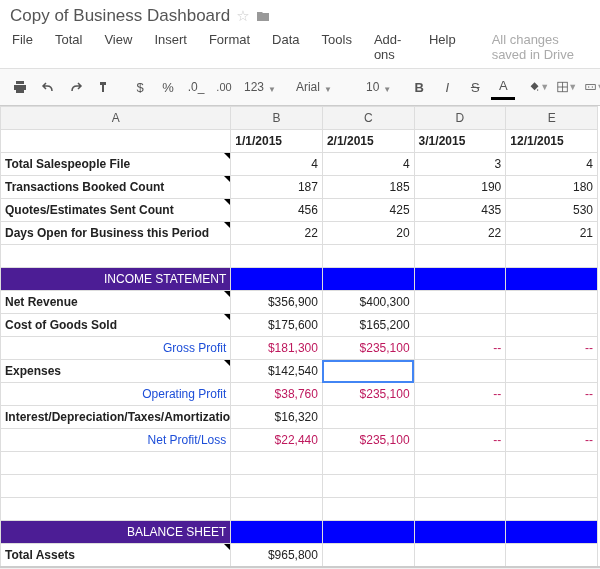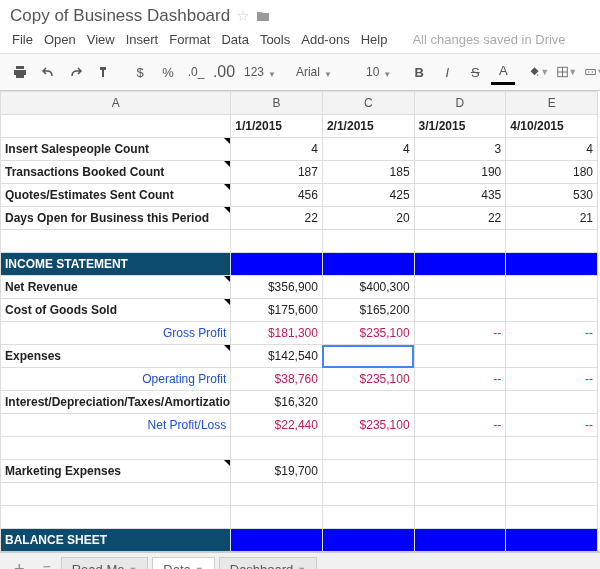--- a/index.html
+++ b/index.html
@@ -1,40 +1,40 @@
 <!DOCTYPE html>
 <html><head>
 <meta charset="utf-8">
 <style>
 html,body{margin:0;padding:0;font-family:Arial,sans-serif;font-size:13px;color:#222;background:#fff;width:600px;height:569px;overflow:hidden}
 .topbar{padding:6px 2px 0 10px}
 .title-row{display:flex;align-items:center;gap:6px}
 .doc-title{font-size:17px;color:#555}
 .star-icon{color:#ccc;font-size:15px}
 .folder-icon{color:#888;font-size:14px}
-.menus{display:flex;gap:11px;padding:6px 2px;font-size:13px;color:#444}
+.menus{display:flex;gap:22px;padding:6px 2px;font-size:13px;color:#444}
 .menus span{cursor:pointer}
 .save-status{color:#aaa;margin-left:14px}
 .toolbar{display:flex;align-items:center;gap:4px;padding:4px 8px;border-top:1px solid #e0e0e0;border-bottom:1px solid #ccc;background:#f9f9f9;height:28px}
 .tbtn{display:inline-flex;align-items:center;justify-content:center;min-width:20px;height:22px;color:#555;font-size:13px;cursor:pointer;padding:0 2px}
 .tsep{width:1px;height:20px;background:#ddd;margin:0 2px}
 .tsel{display:flex;align-items:flex-end;gap:4px;padding:0 4px;color:#555;font-size:12px}
 .tsel .caret{font-size:8px;color:#888}
 .grid-wrap{position:relative;height:460px;overflow:hidden;border-bottom:1px solid #ccc}
 table{border-collapse:collapse;table-layout:fixed;width:598px}
 th,td{border:1px solid #ddd;padding:2px 4px;height:18px;font-size:12px;overflow:hidden;white-space:nowrap}
 th{background:#f3f3f3;color:#555;font-weight:normal;text-align:center}
 .colA{width:216px}
 .colB,.colC,.colD,.colE{width:86px}
 .row-label{font-weight:bold;text-align:left}
 .row-label-gray{color:#1d4ed8;text-align:right}
 .header-date{text-align:left;font-weight:bold}
 .num{text-align:right}
 .num-gray{text-align:right;color:#be185d}
-.section-hdr{background:#0c4a6e;color:#fff;font-weight:bold;text-align:left}
+.section-hdr{background:#4c1d95;color:#fff;font-weight:normal;text-align:right}
 .section-hdr-cell{background:#0000ff}
 .cell-selected{outline:2px solid #4285f4;outline-offset:-2px}
 .tri{position:relative}
 .tri::after{content:"";position:absolute;top:0;right:0;border-top:6px solid #000;border-left:6px solid transparent}
 .bottom-tabs{display:flex;align-items:center;height:32px;background:#f1f1f1;border-top:1px solid #ccc;padding:0 6px;gap:4px;font-size:13px;color:#555}
 .tab-btn{padding:4px 10px;background:#e8e8e8;border:1px solid #ccc;border-bottom:none;cursor:pointer;display:flex;align-items:center;gap:4px}
 .tab-btn.active{background:#fff}
 .add-tab{font-size:18px;color:#888;padding:0 8px;cursor:pointer}
 .all-tabs{font-size:14px;color:#888;padding:0 6px;cursor:pointer}
 .caret{font-size:9px;color:#999}
@@ -49,21 +49,21 @@
     <span class="doc-title">Copy of Business Dashboard</span>
     <span class="star-icon">☆</span>
     <span class="folder-icon">
       <svg width="14" height="12" viewBox="0 0 14 12">
           <path fill="#999" d="M1 2h5l1 1h6v8H1z"></path>
         </svg>
     </span>
   </div>
   <div class="menus">
     <span>File</span>
-    <span>Open</span>
+    <span>Total</span>
     <span>View</span>
     <span>Insert</span>
     <span>Format</span>
     <span>Data</span>
     <span>Tools</span>
     <span>Add-ons</span>
     <span>Help</span>
     <span class="save-status">All changes saved in Drive</span>
   </div>
 </div>
@@ -86,21 +86,21 @@
     </span>
   <span class="tbtn">
       <svg width="14" height="14" viewBox="0 0 14 14">
         <path fill="#555" d="M3 2h6v3H3zM5 5h2v7H5z"></path>
       </svg>
     </span>
   <div class="tsep"></div>
   <span class="tbtn">$</span>
   <span class="tbtn">%</span>
   <span class="tbtn" style="font-size:12px">.0_</span>
-  <span class="tbtn" style="font-size:16px">.00</span>
+  <span class="tbtn" style="font-size:11px">.00</span>
   <span class="tsel">
       <span>123</span>
       <span class="caret">▼</span>
     </span>
   <div class="tsep"></div>
   <span class="tsel" style="min-width:50px">
       <span>Arial</span>
       <span class="caret">▼</span>
     </span>
   <div class="tsep"></div>
@@ -160,24 +160,24 @@
           <th>D</th>
           <th>E</th>
         </tr>
   </thead>
   <tbody id="gridbody">
         <tr>
           <td class=""></td>
           <td class="header-date">1/1/2015</td>
           <td class="header-date">2/1/2015</td>
           <td class="header-date">3/1/2015</td>
-          <td class="header-date">4/10/2015</td>
-        </tr>
-        <tr>
-          <td class="row-label tri">Insert Salespeople Count</td>
+          <td class="header-date">12/1/2015</td>
+        </tr>
+        <tr>
+          <td class="row-label tri">Total Salespeople File</td>
           <td class="num">4</td>
           <td class="num">4</td>
           <td class="num">3</td>
           <td class="num">4</td>
         </tr>
         <tr>
           <td class="row-label tri">Transactions Booked Count</td>
           <td class="num">187</td>
           <td class="num">185</td>
           <td class="num">190</td>
@@ -259,27 +259,20 @@
           <td class="num-gray">$235,100</td>
           <td class="num-gray">--</td>
           <td class="num-gray">--</td>
         </tr>
         <tr>
           <td></td>
           <td></td>
           <td></td>
           <td></td>
           <td></td>
-        </tr>
-        <tr>
-          <td class="row-label tri">Marketing Expenses</td>
-          <td class="num">$19,700</td>
-          <td class="num"></td>
-          <td class="num"></td>
-          <td class="num"></td>
         </tr>
         <tr>
           <td></td>
           <td></td>
           <td></td>
           <td></td>
           <td></td>
         </tr>
         <tr>
           <td></td>

